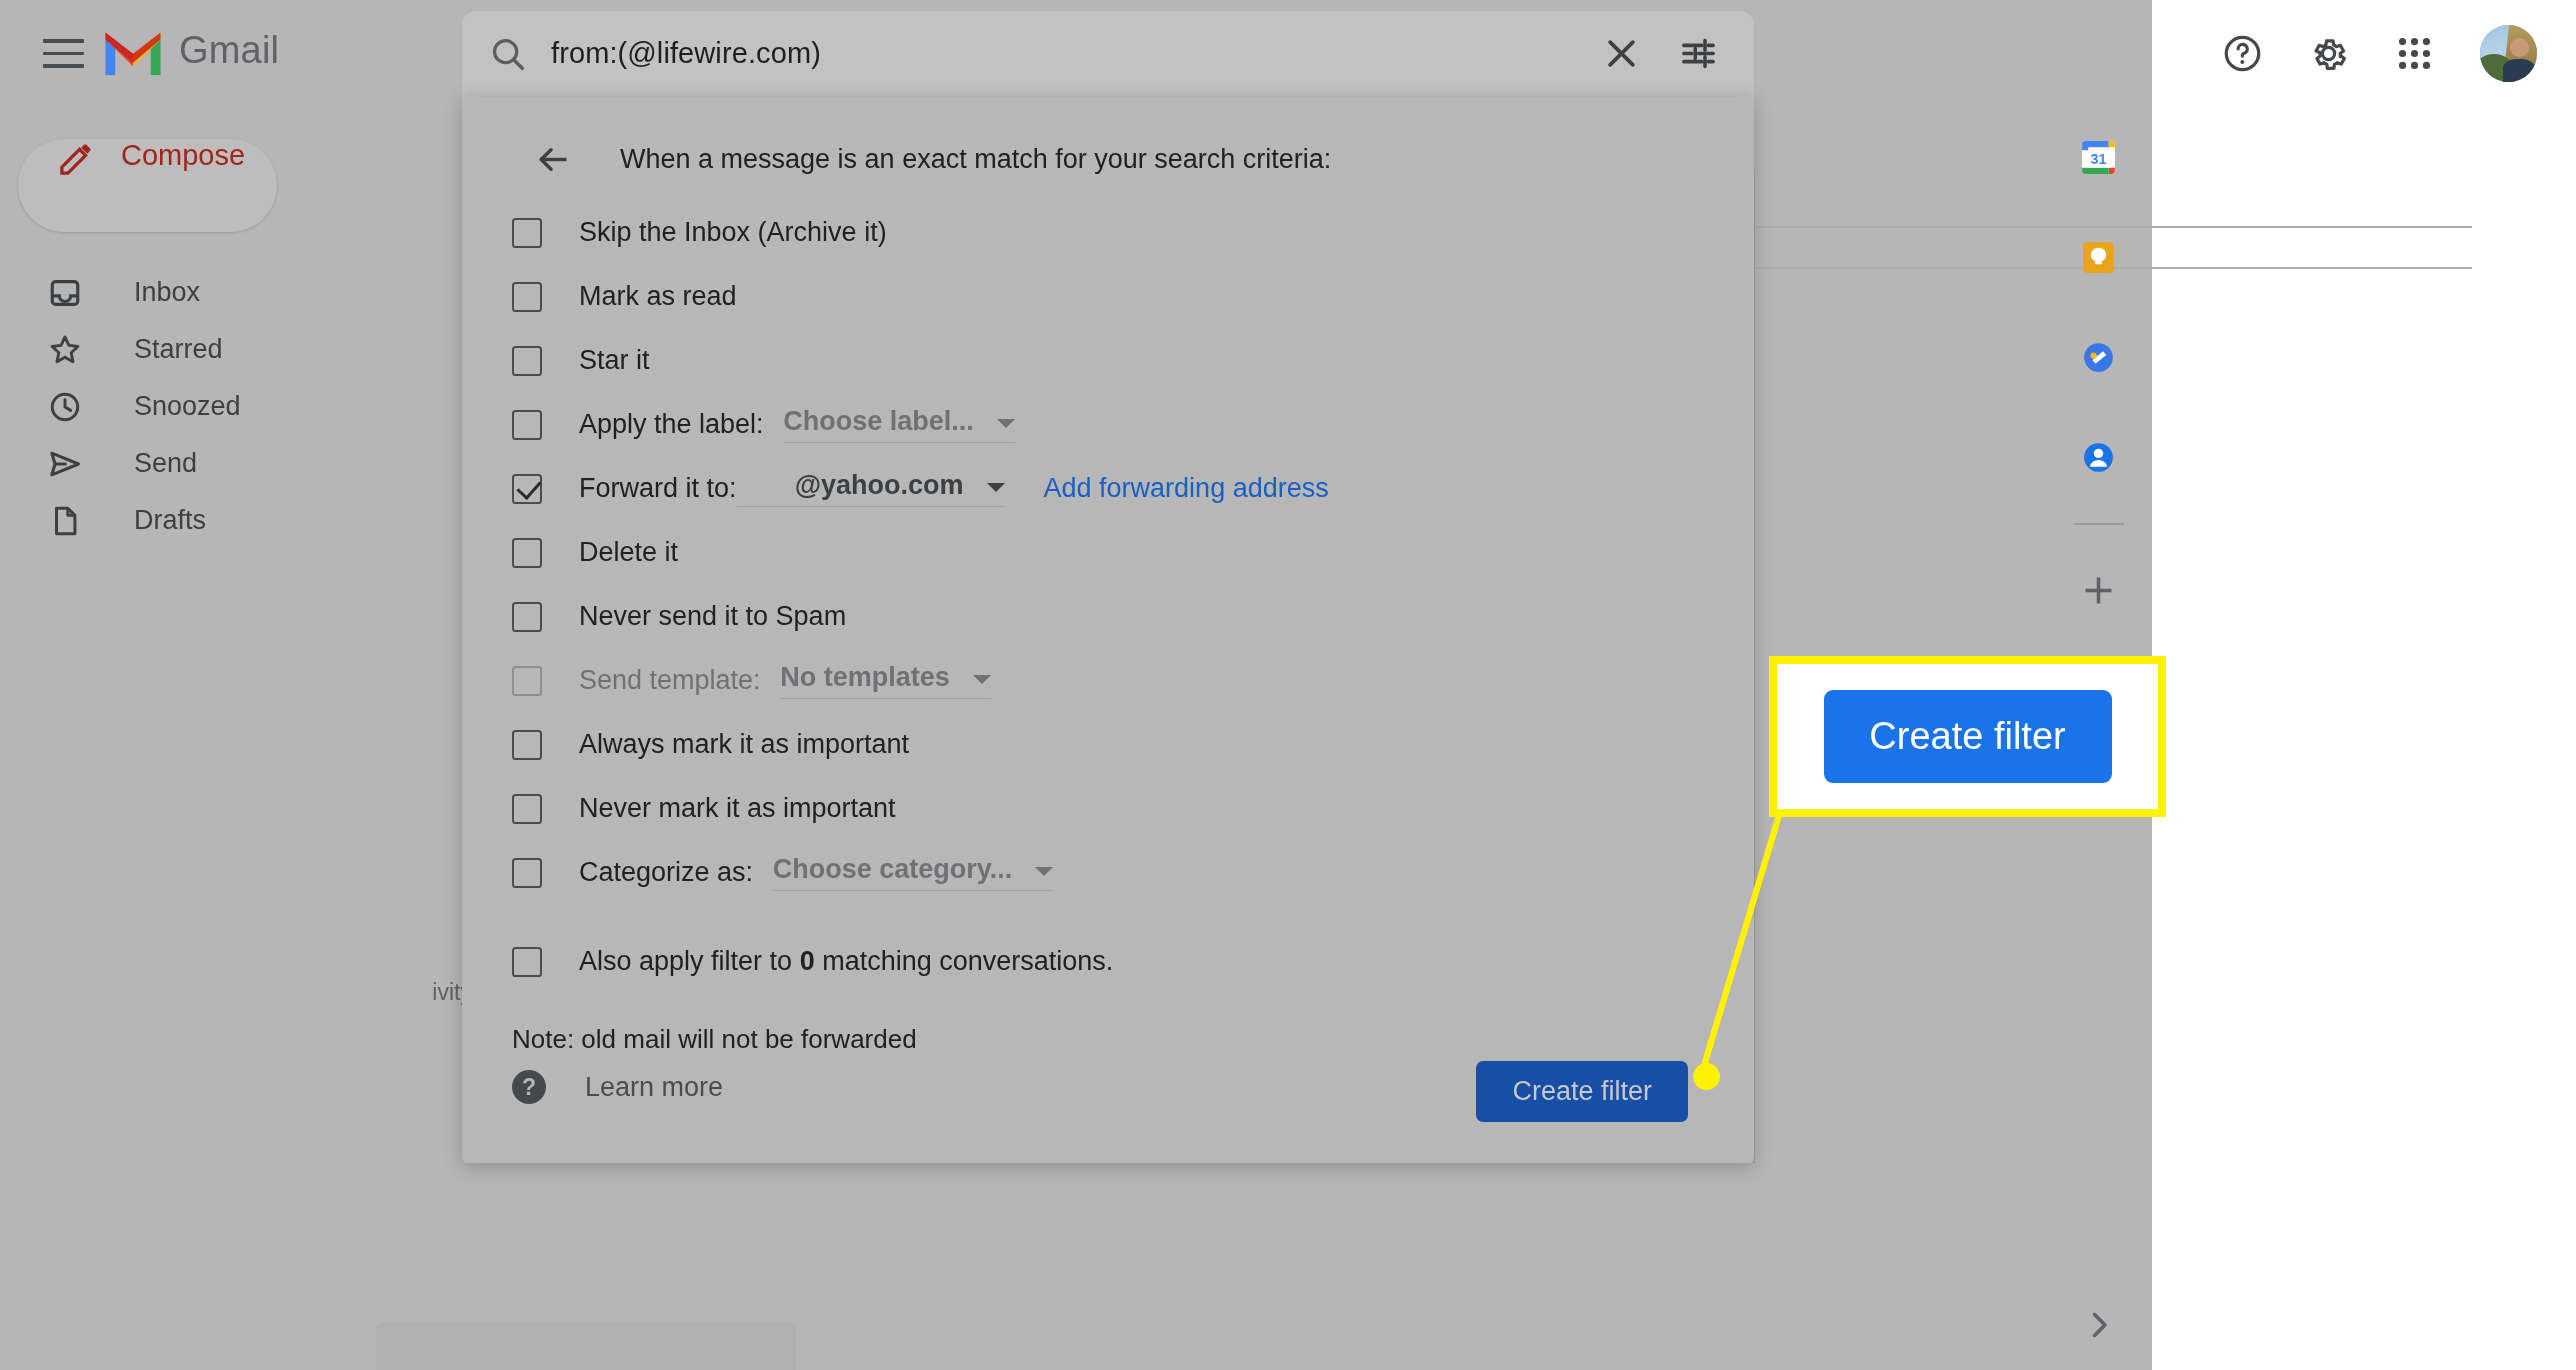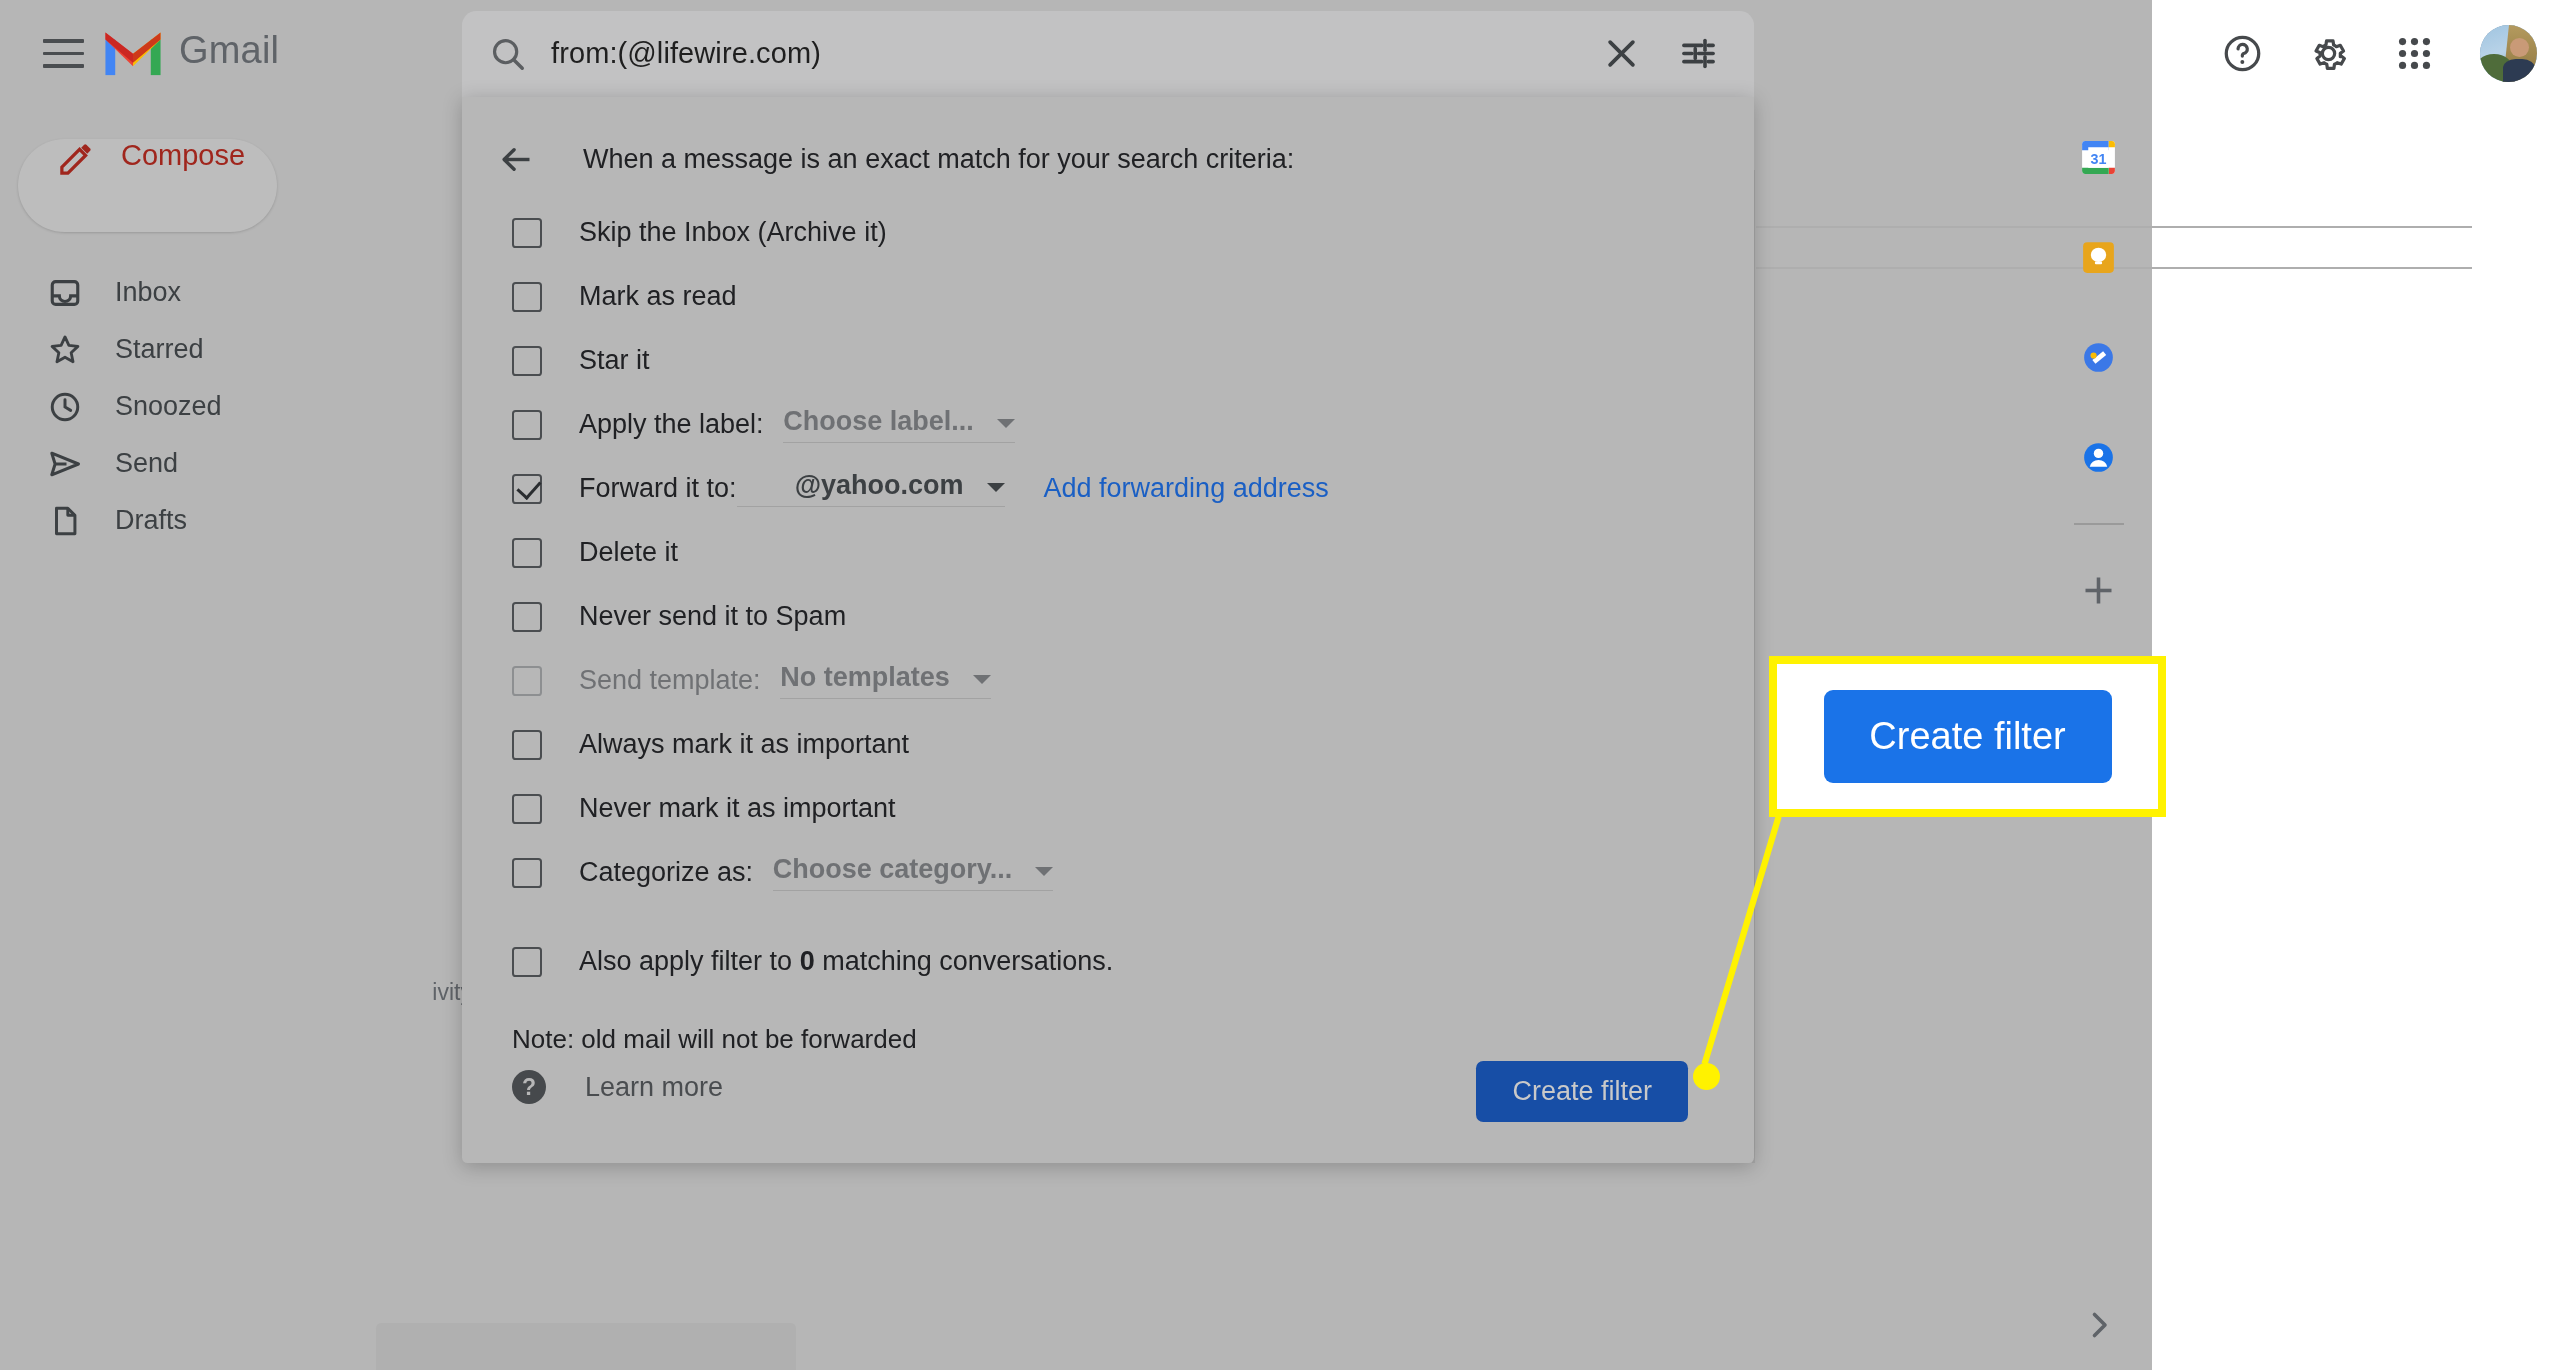--- a/index.html
+++ b/index.html
@@ -75,20 +75,21 @@
     box-shadow: 0 0.9px 2.7px rgba(0,0,0,.16);
     display: flex; align-items: flex-start; cursor: pointer;
   }
   .compose .pencil { margin-left: 39px; width: 39px; height: 39px; }
   .compose .lbl { margin-left: 25px; font-size: 29px; color: #a0261d; }
 
   .navlist { position: absolute; left: 0; top: 264px; width: 420px; }
   .navitem {
     display:flex; align-items:center; height: 57px; padding-left: 47px;
     cursor:pointer;
+    gap:19px;
   }
   .navitem .ico { width: 36px; height: 36px; display:flex; align-items:center; justify-content:center; }
   .navitem .txt { margin-left: 32px; font-size: 27px; color: #3c4043; }
 
   
   .bg-divider {
     position:absolute; left: 1756px; height: 1.8px; background: #aeaeae;
     width: 716px;
   }
   .bg-vline { position:absolute; left:1752px; top:170px; width:2.7px; height:993px; background:#a8a8a8; }
@@ -107,21 +108,21 @@
   .sp-arrow { position:absolute; bottom: 27px; width: 107px; text-align:center; font-size: 36px; color:#5f6368; cursor:pointer; }
 
   
   .modal {
     position: absolute; left: 462px; top: 97px;
     width: 1292px; height: 1066px;
     background: #b7b7b7;
     box-shadow: 0 3.6px 19.7px rgba(0,0,0,.22);
     border-radius: 0 0 5.4px 5.4px;
   }
-  .modal-head { display:flex; align-items:center; padding: 43px 0 0 35px; }
+  .modal-head { display:flex; align-items:center; padding: 43px 0 0 72px; }
   .back-arrow { width: 39px; height: 39px; cursor:pointer; }
   .modal-title { margin-left: 47px; font-size: 27px; color:#202124; }
 
   .rows { padding: 21.5px 0 0 50px; }
   .row { display:flex; align-items:center; height: 64px; }
   .cb {
     width: 30px; height: 30px; border: 2.7px solid #4a4d50; border-radius: 3.6px;
     flex: 0 0 auto; cursor:pointer; position:relative; background: transparent;
   }
   .cb.checked::after {

